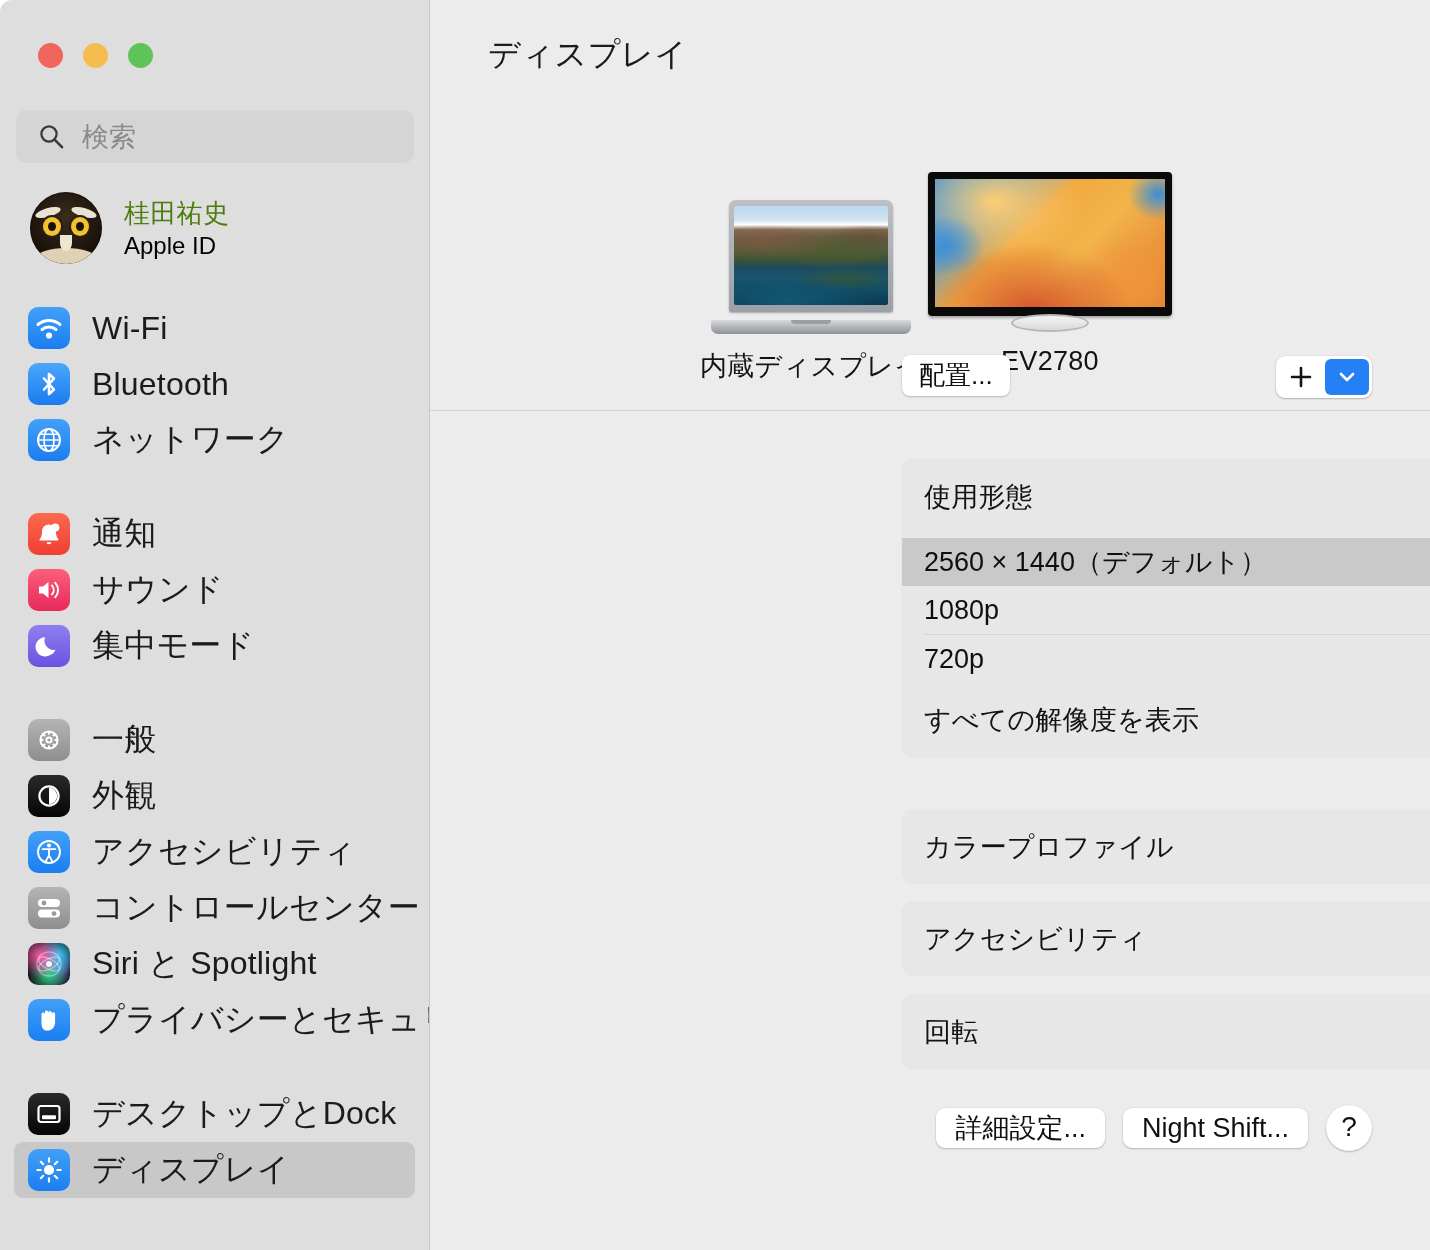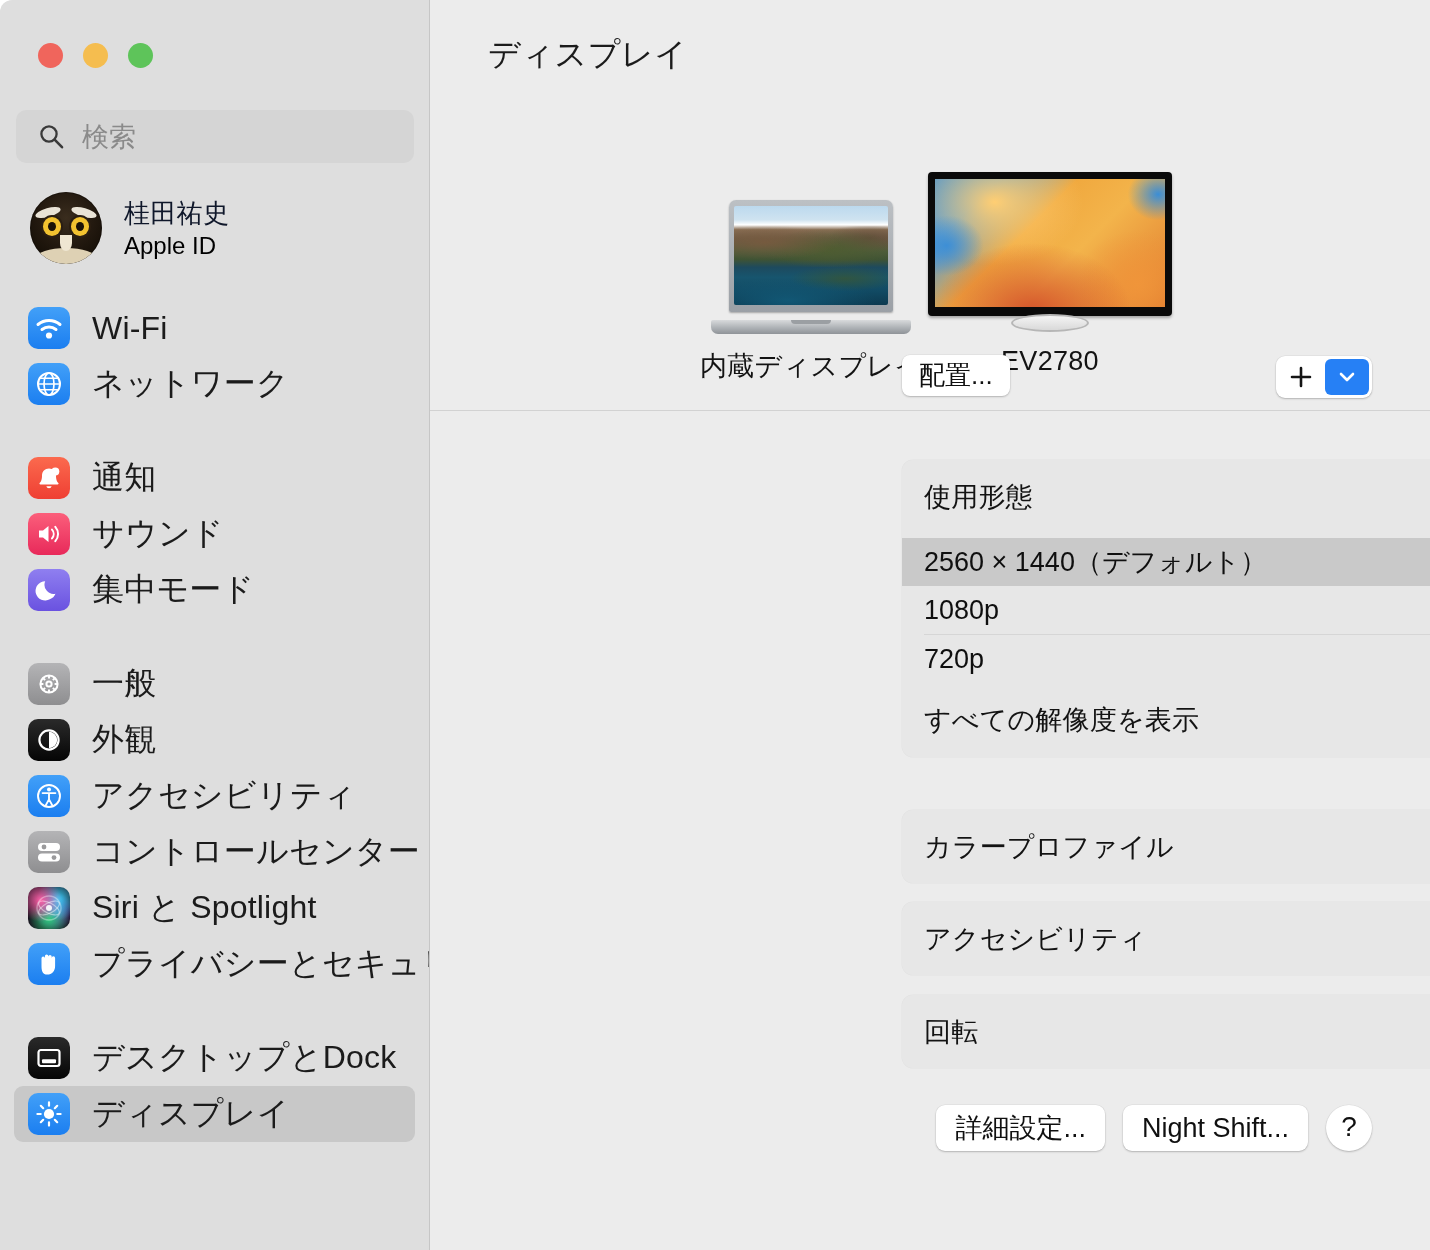--- a/index.html
+++ b/index.html
@@ -86,21 +86,21 @@
   .avatar .beak {
     position: absolute; top: 43px; left: 50%; margin-left: -6px;
     width: 12px; height: 16px; background: #efe6d2;
     border-radius: 0 0 50% 50%;
   }
   .avatar .chest {
     position: absolute; bottom: -4px; left: 6px; right: 6px; height: 20px;
     background: #ded1b4; border-radius: 50% 50% 0 0;
   }
   .acct-text { display: flex; flex-direction: column; gap: 1px; }
-  .acct-name { font-size: 26px; color: #0f172a; letter-spacing: .3px; }
+  .acct-name { font-size: 26px; color: #4d7c0f; letter-spacing: .3px; }
   .acct-sub { font-size: 24px; color: #000000; }
 
   .nav { position: absolute; top: 300px; left: 0; right: 0; }
   .nav-group { padding: 0 14px; }
   .nav-gap { height: 38px; }
   .nav-item {
     display: flex; align-items: center;
     height: 56px; padding: 0 14px;
     border-radius: 9px;
     gap: 22px;
@@ -317,21 +317,21 @@
     height: 74px; display: flex; align-items: center; padding: 0 22px;
   }
 
   
   .bottom-bar {
     position: absolute;
     right: 58px; top: 1105px;
     display: flex; align-items: center; gap: 18px;
   }
   .pill-btn {
-    height: 46px; padding: 0 19px;
+    height: 40px; padding: 0 19px;
     background: #ffffff; border: none; border-radius: 9px;
     box-shadow: 0 1px 2px rgba(0,0,0,.22), 0 0 0 .5px rgba(0,0,0,.06);
     font-size: 27px; color: #101010; font-family: inherit;
     display: flex; align-items: center; cursor: default;
   }
   .help-btn {
     width: 46px; height: 46px; border-radius: 50%;
     background: #ffffff; border: none;
     box-shadow: 0 1px 2px rgba(0,0,0,.22), 0 0 0 .5px rgba(0,0,0,.06);
     font-size: 28px; color: #101010; font-family: inherit;
@@ -388,20 +388,28 @@
           <span class="nav-ico bg-blue">
             <svg width="30" height="30" viewBox="0 0 30 30">
               <path d="M4 11.5a17 17 0 0122 0" fill="none" stroke="#fff" stroke-width="3" stroke-linecap="round"></path>
               <path d="M8 16.5a11.5 11.5 0 0114 0" fill="none" stroke="#fff" stroke-width="3" stroke-linecap="round"></path>
               <circle cx="15" cy="22.5" r="3.1" fill="#fff"></circle>
             </svg>
           </span>
           <span class="nav-label">Wi-Fi</span>
         </div>
         <div class="nav-item">
+          <span class="nav-ico bg-blue2">
+            <svg width="28" height="28" viewBox="0 0 28 28">
+              <path d="M9 8.5L19 19.5 14 24V4l5 4.5L9 19.5" fill="none" stroke="#fff" stroke-width="2.6" stroke-linejoin="round" stroke-linecap="round"></path>
+            </svg>
+          </span>
+          <span class="nav-label">Bluetooth</span>
+        </div>
+        <div class="nav-item">
           <span class="nav-ico bg-blue">
             <svg width="30" height="30" viewBox="0 0 30 30">
               <circle cx="15" cy="15" r="11" fill="none" stroke="#fff" stroke-width="2"></circle>
               <ellipse cx="15" cy="15" rx="5" ry="11" fill="none" stroke="#fff" stroke-width="1.7"></ellipse>
               <line x1="4" y1="15" x2="26" y2="15" stroke="#fff" stroke-width="1.7"></line>
               <path d="M6.2 9.2h17.6M6.2 20.8h17.6" stroke="#fff" stroke-width="1.5" fill="none"></path>
             </svg>
           </span>
           <span class="nav-label">ネットワーク</span>
         </div>

